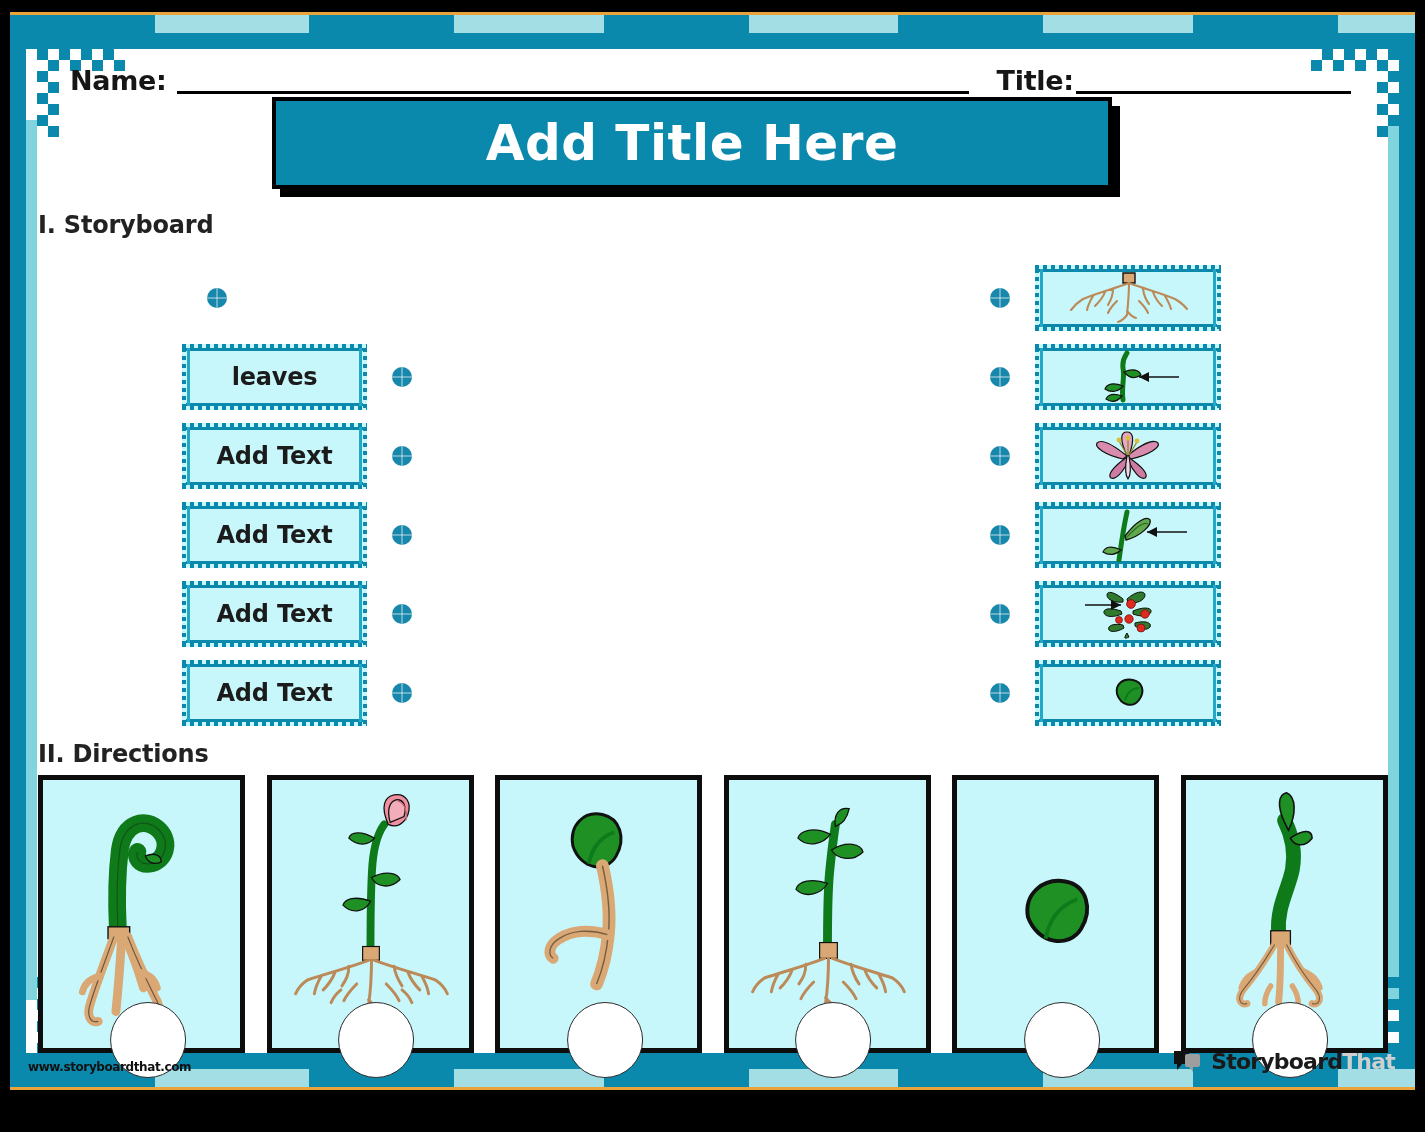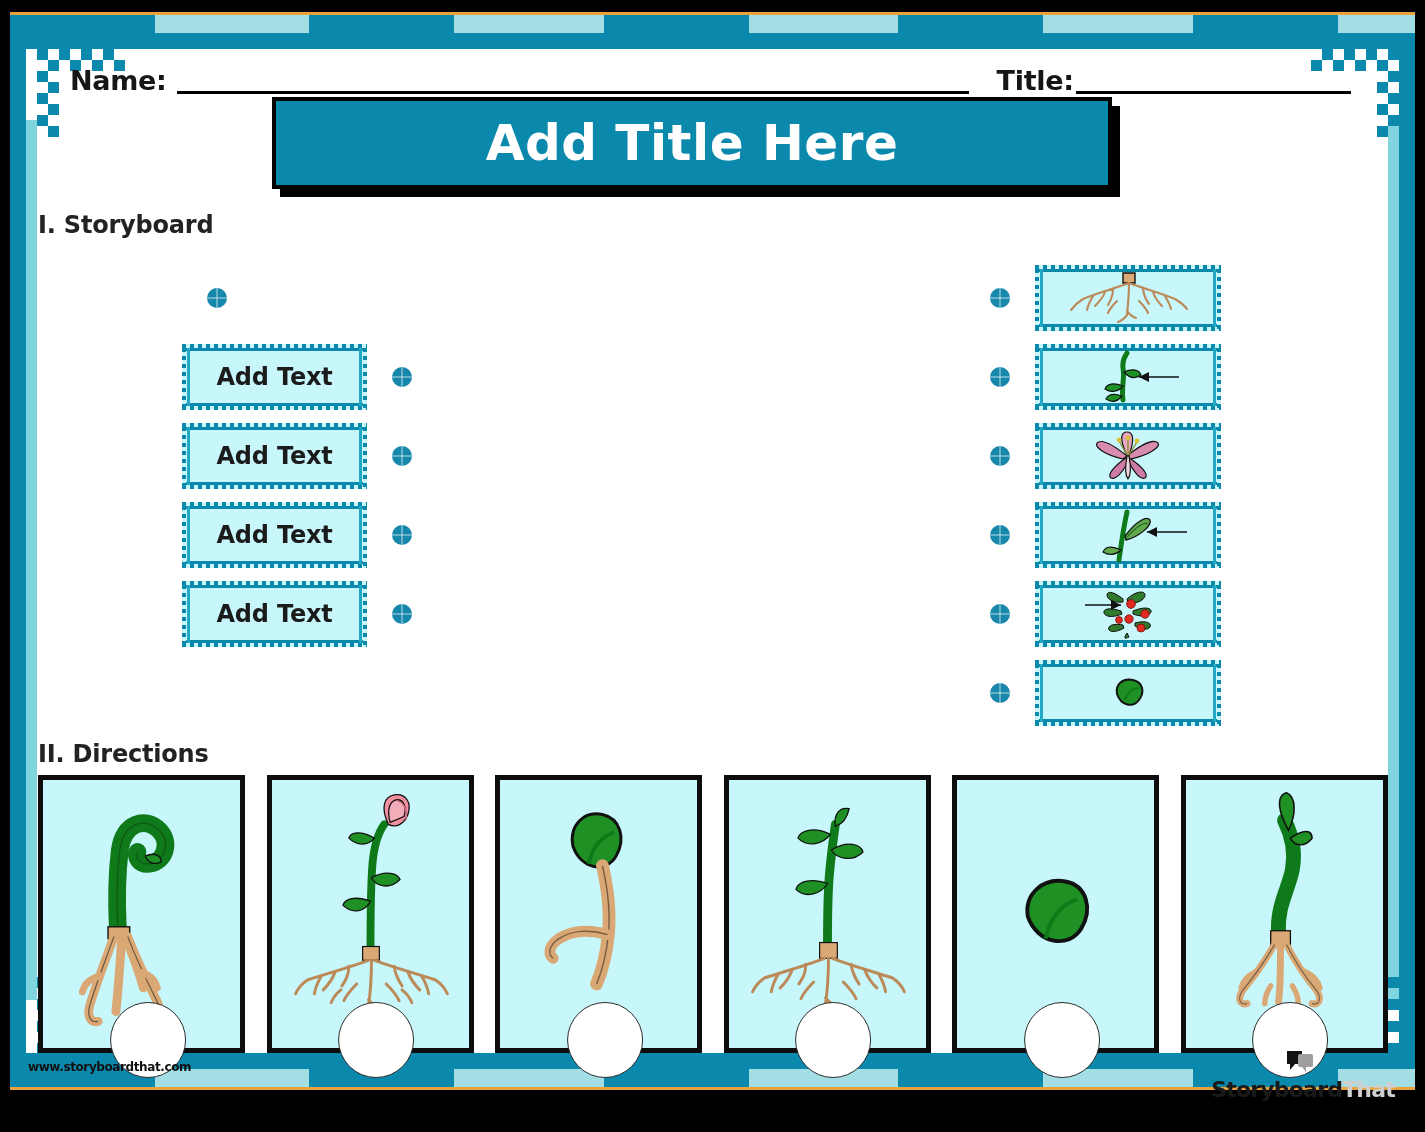--- a/index.html
+++ b/index.html
@@ -185,21 +185,21 @@
 
   
   .footer-url{
     position:absolute;left:28px;top:1060px;
     font-family:"DejaVu Sans",sans-serif;
     font-weight:bold;font-size:12px;color:#111;
     letter-spacing:-0.4px;z-index:20;
   }
   .logo{
     position:absolute;right:30px;top:1049px;
-    display:flex;align-items:center;gap:4px;z-index:20;flex-direction:column;
+    display:flex;align-items:center;gap:4px;z-index:20;
   }
   .logo .bubble{position:relative;width:34px;height:26px;}
   .logo-text{
     font-family:"DejaVu Sans",sans-serif;
     font-size:22px;font-weight:bold;letter-spacing:-0.8px;
     line-height:1;
   }
   .logo-text .sb{color:#1a1a1a;}
   .logo-text .tt{color:#cfcfcf;}
 </style>
@@ -336,20 +336,32 @@
      <span class="dot-gap-l"></span>
      <span class="dot"></span>
       </div>
       <div class="row">
         <div class="card">
         <span class="dots"></span>
           <span class="inner-rule t"></span>
           <span class="inner-rule b"></span>
           <span class="side-rule l"></span>
           <span class="side-rule r"></span>
+        <span class="card-label">leaves</span>
+     </div>
+     <span class="dot-gap-l"></span>
+     <span class="dot"></span>
+      </div>
+      <div class="row">
+        <div class="card">
+        <span class="dots"></span>
+          <span class="inner-rule t"></span>
+          <span class="inner-rule b"></span>
+          <span class="side-rule l"></span>
+          <span class="side-rule r"></span>
         <span class="card-label">Add Text</span>
      </div>
      <span class="dot-gap-l"></span>
      <span class="dot"></span>
       </div>
       <div class="row">
         <div class="card">
         <span class="dots"></span>
           <span class="inner-rule t"></span>
           <span class="inner-rule b"></span>

